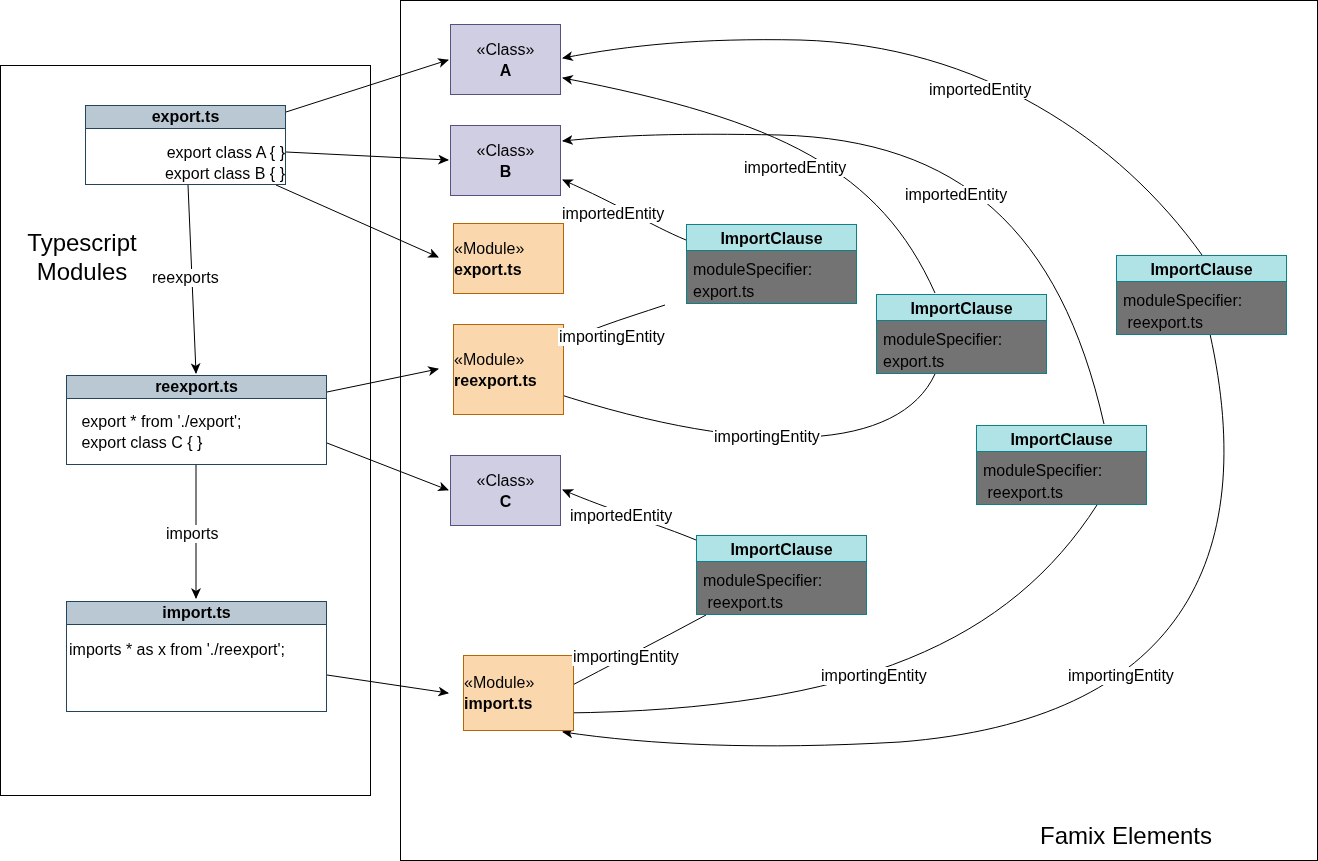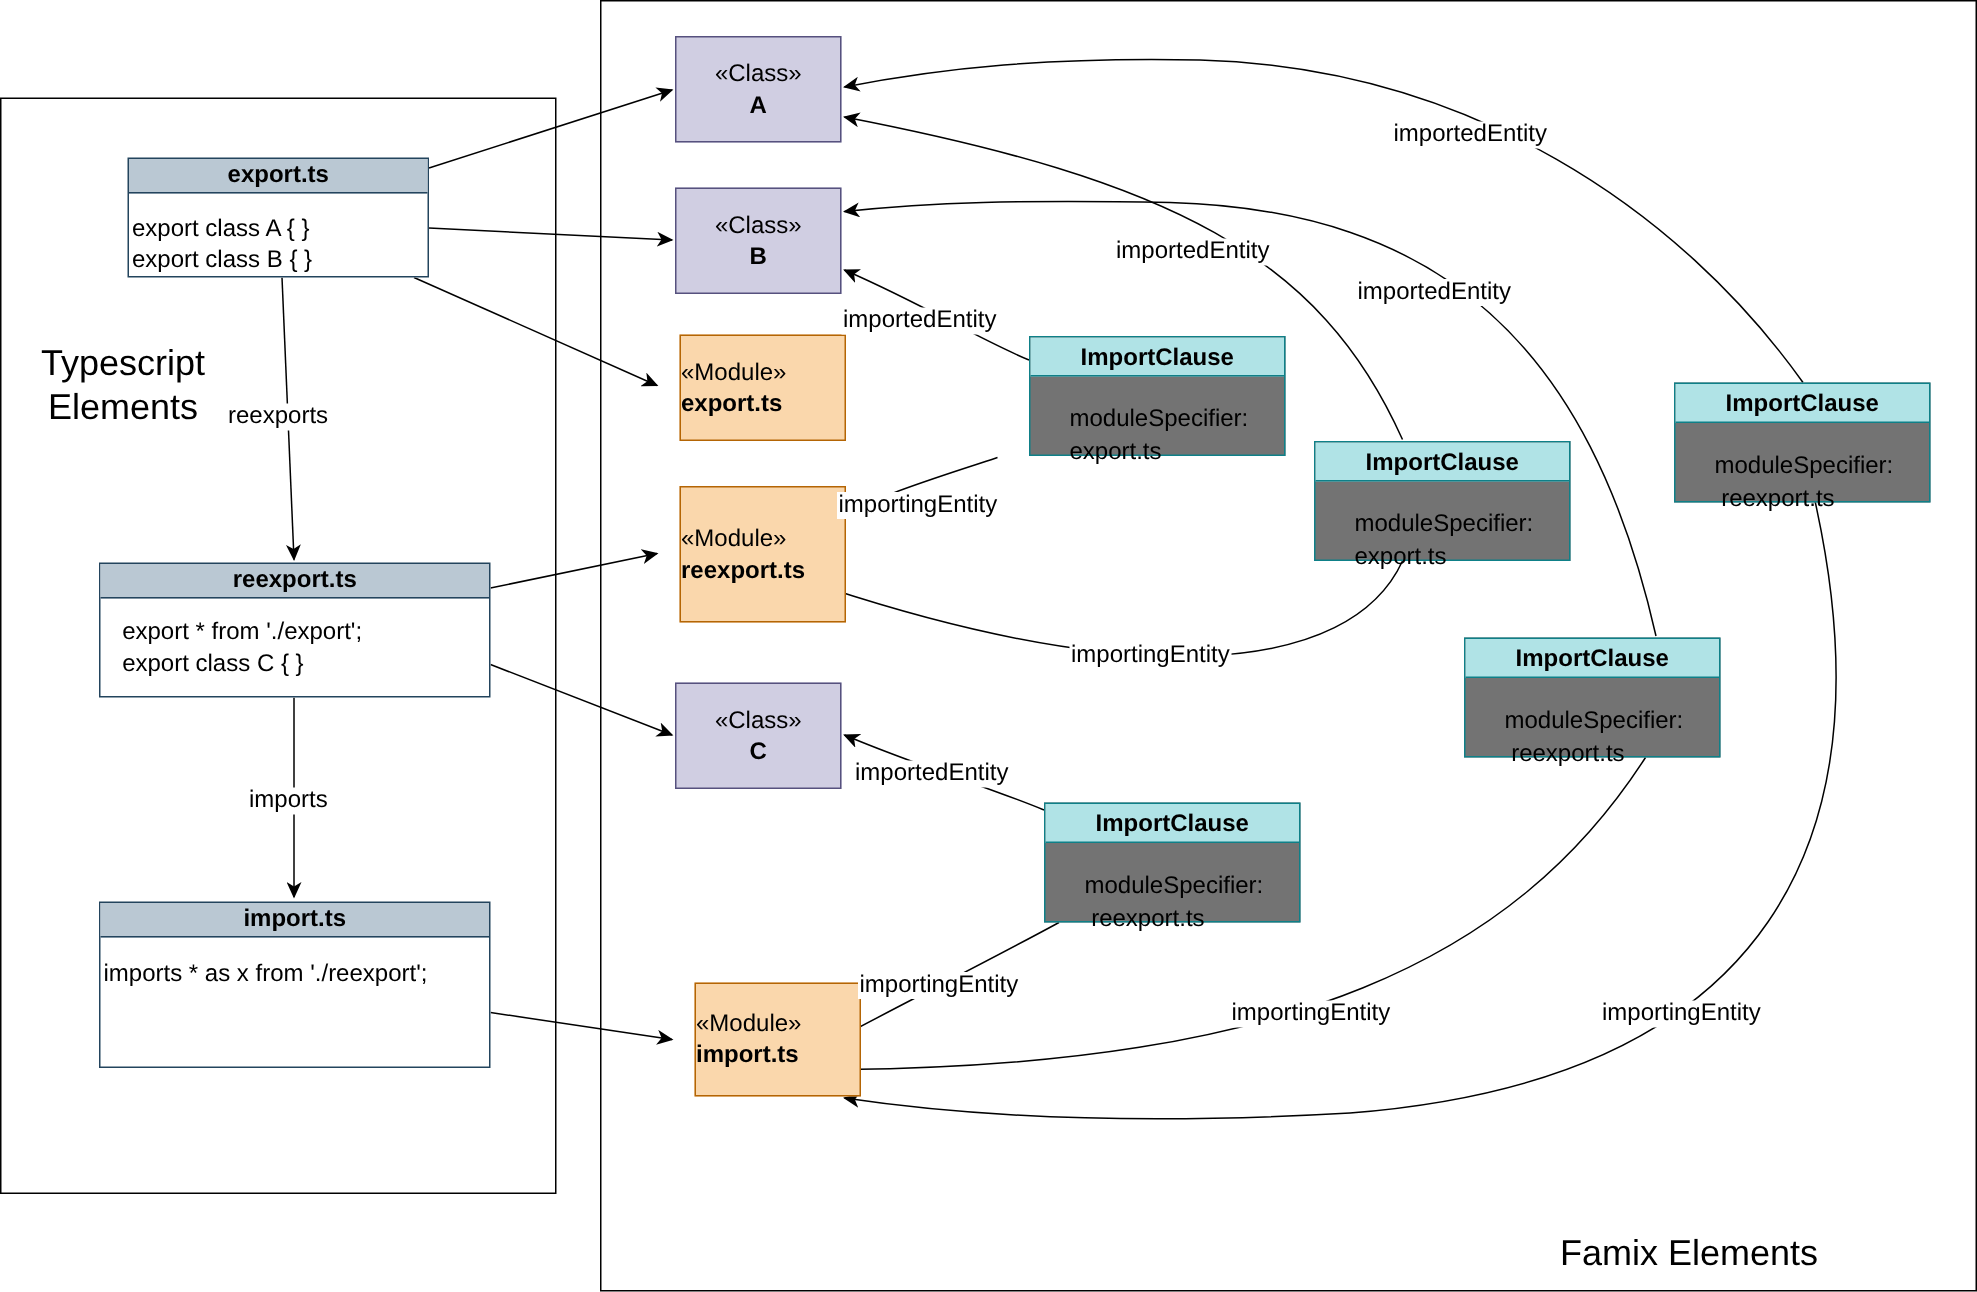--- a/index.html
+++ b/index.html
@@ -15,21 +15,21 @@
   .class-box { border: 1px solid #56517e; background: #d0cee2; text-align: center;
                font-size: 16px; line-height: 21px; display: flex; flex-direction: column;
                justify-content: center; }
   .module-box { border: 1px solid #b46504; background: #fad7ac; text-align: left;
                 font-size: 16px; line-height: 21px; display: flex; flex-direction: column;
                 justify-content: center; margin-left: 13px; }
   .bold { font-weight: bold; }
   .ic-box { border: 1px solid #0e8088; background: #737373; }
   .ic-head { background: #b0e3e6; border-bottom: 1px solid #0e8088; height: 25px;
              font-weight: bold; font-size: 16px; line-height: 27px; text-align: center; }
-  .ic-body { font-size: 16px; line-height: 22px; padding: 18px 0 0 6px; white-space: pre; margin-left: 20px; }
+  .ic-body { font-size: 16px; line-height: 22px; padding: 8px 0 0 6px; white-space: pre; }
   .edge-label { font-size: 16px; line-height: 18px; background: #fff; white-space: nowrap;
                 padding: 0 1px; }
   svg.edges { position: absolute; left: 0; top: 0; }
 </style>
 </head>
 <body>
 
 <div class="abs container" style="left:0px; top:65px; width:371px; height:731px;"></div>
 <div class="abs container" style="left:400px; top:0px; width:918px; height:861px;"></div>
 
@@ -62,27 +62,27 @@
     <path d="M696,540 C660,525 610,510 563,490" marker-end="url(#arr)"></path>
     <path d="M706,615 C660,640 610,665 563,690" marker-end="url(#arr)"></path>
 
     <path d="M1202,255 C1120,140 980,45 800,40 C700,38 630,45 563,58" marker-end="url(#arr)"></path>
     <path d="M1210,334 C1260,560 1180,720 900,742 C760,750 650,745 563,732" marker-end="url(#arr)"></path>
   </g>
 </svg>
 
 <div class="abs region-label" style="left:14px; top:228px; width:136px;">
   <div>Typescript</div>
-  <div>Elements</div>
+  <div>Modules</div>
 </div>
 <div class="abs region-label" style="left:1010px; top:821px; width:232px;">Famix Elements</div>
 
 <div class="abs file-box" style="left:85px; top:105px; width:201px; height:80px;">
   <div class="file-head">export.ts</div>
-  <div class="file-body" style="padding-top:13px;"><div>export class A { }</div><div>export class B { }</div></div>
+  <div class="file-body" style="padding-top:13px;text-align:right;"><div>export class A { }</div><div>export class B { }</div></div>
 </div>
 
 <div class="abs file-box" style="left:66px; top:375px; width:261px; height:90px;">
   <div class="file-head">reexport.ts</div>
   <div class="file-body" style="padding-top:12px; padding-left:10px;"><div> export * from './export';</div><div> export class C { }</div></div>
 </div>
 
 <div class="abs file-box" style="left:66px; top:601px; width:261px; height:111px;">
   <div class="file-head">import.ts</div>
   <div class="file-body" style="padding-top:14px;"><div>imports * as x from './reexport';</div></div>

